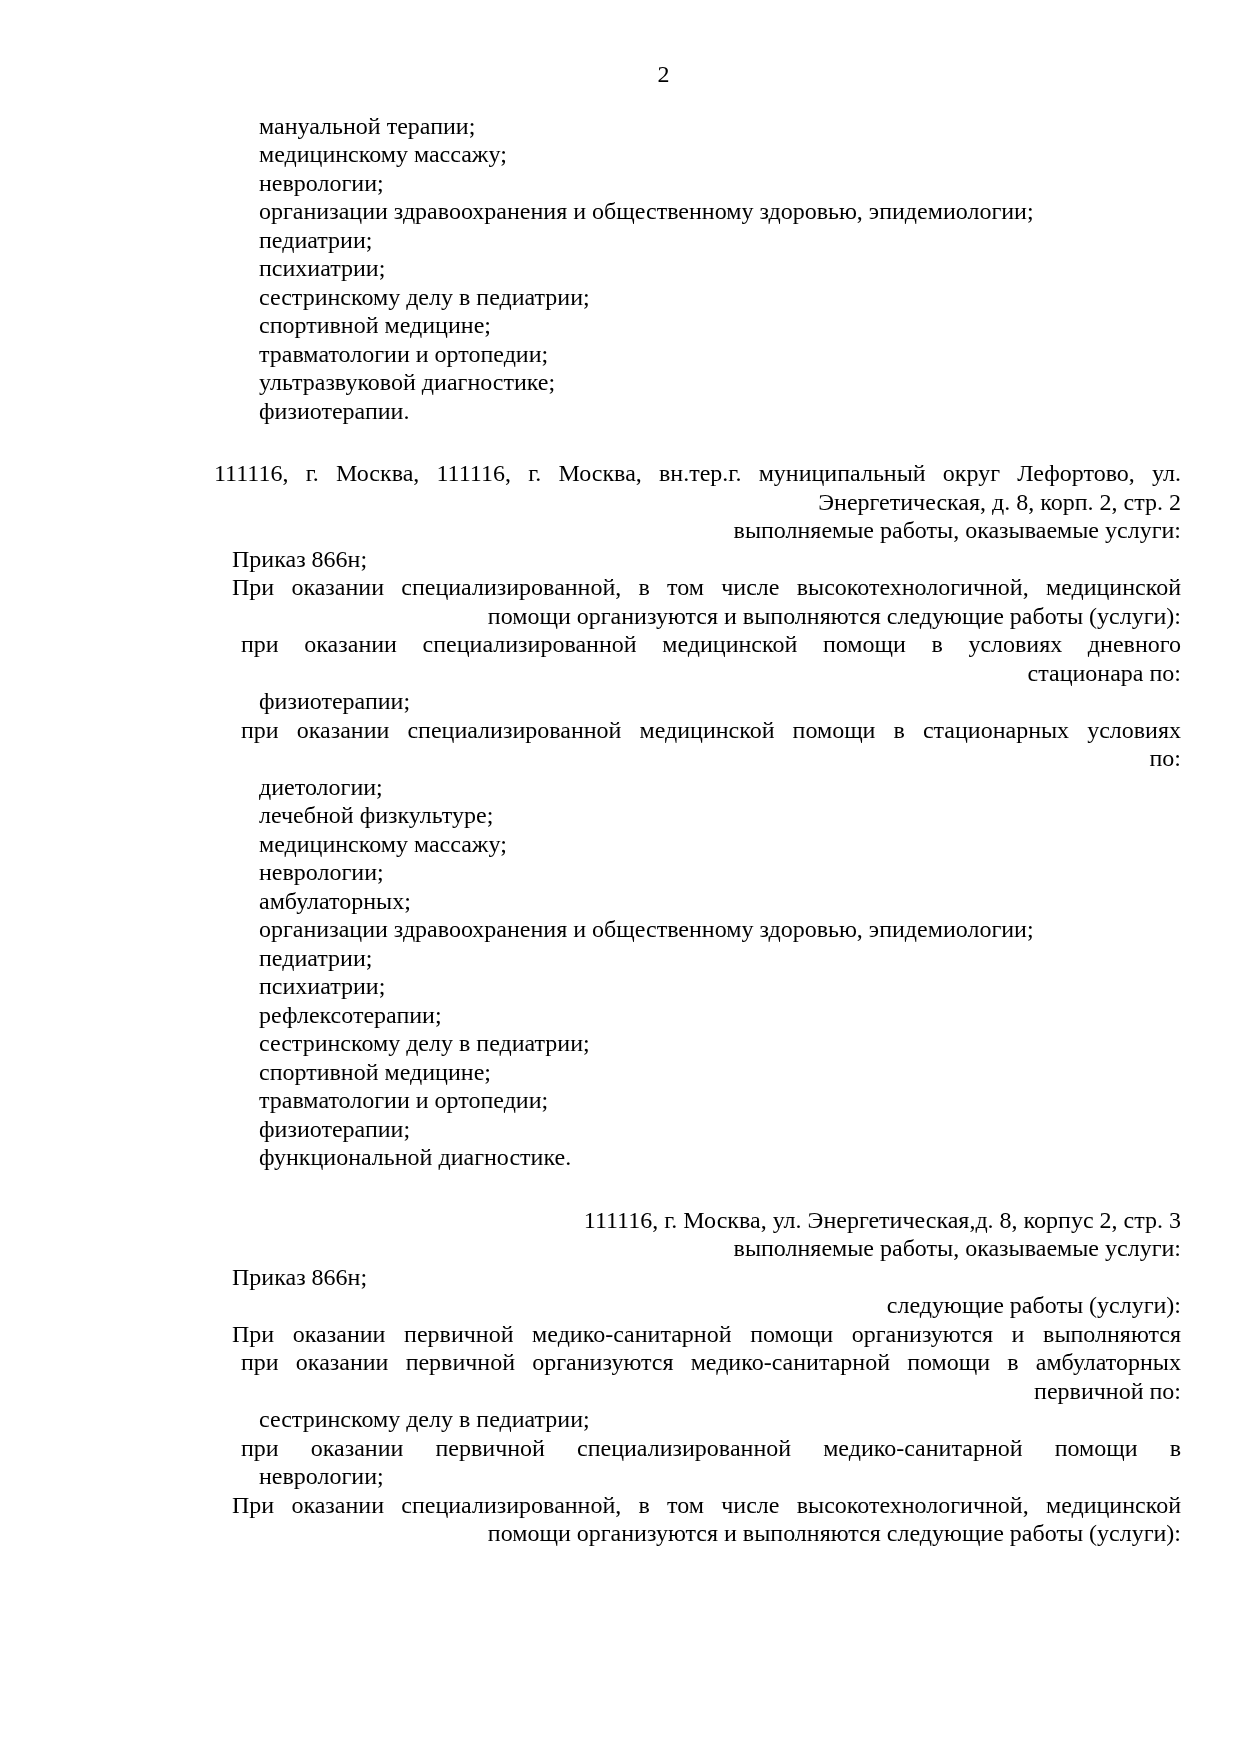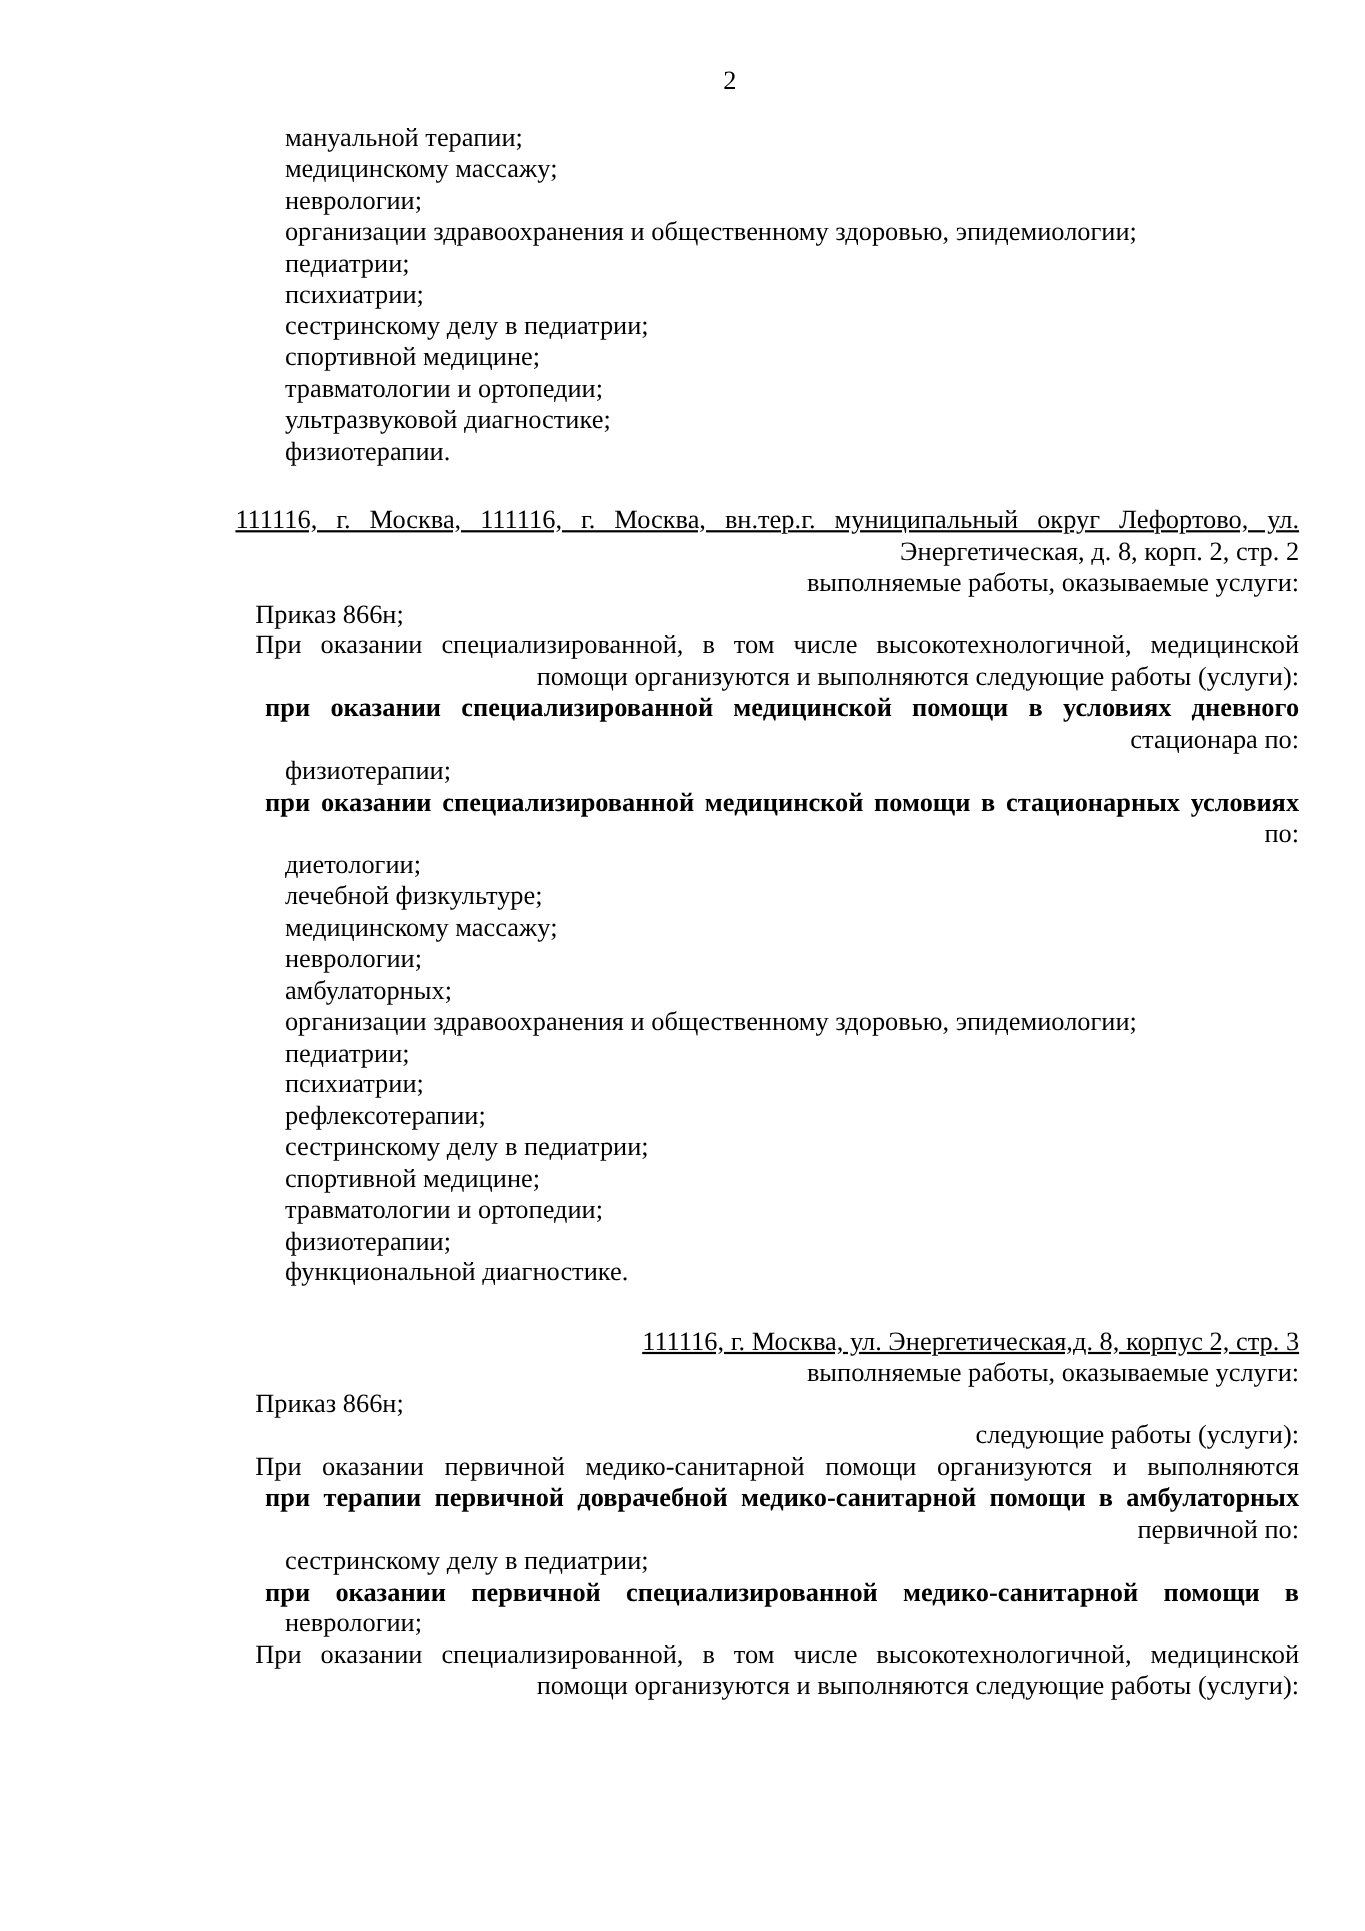--- a/index.html
+++ b/index.html
@@ -33,23 +33,23 @@
   .line {
     white-space: nowrap;
   }
   .line.fill {
     white-space: normal;
     text-align: justify;
     text-align-last: justify;
   }
   .indent-0 { margin-left: 0; text-align: right; }
   .indent-1 { margin-left: 18px; }
-  .indent-2 { margin-left: 27px; font-weight: bold; }
+  .indent-2 { margin-left: 27px; }
   .indent-3 { margin-left: 45px; }
-  .gap { margin-top: 34px; text-decoration: underline; }
+  .gap { margin-top: 34px; }
 </style>
 </head>
 <body>
 
 <div class="page">
   <div class="content">
     <div class="page-number">2</div>
     <div id="lines-container">
         <div class="line indent-3">мануальной терапии;</div>
         <div class="line indent-3">медицинскому массажу;</div>
@@ -85,21 +85,21 @@
         <div class="line indent-3">сестринскому делу в педиатрии;</div>
         <div class="line indent-3">спортивной медицине;</div>
         <div class="line indent-3">травматологии и ортопедии;</div>
         <div class="line indent-3">физиотерапии;</div>
         <div class="line indent-3">функциональной диагностике.</div>
         <div class="line indent-0 gap">111116, г. Москва, ул. Энергетическая,д. 8, корпус 2, стр. 3</div>
         <div class="line indent-0">выполняемые работы, оказываемые услуги:</div>
         <div class="line indent-1">Приказ 866н;</div>
         <div class="line indent-0">следующие работы (услуги):</div>
         <div class="line indent-1 fill">При оказании первичной медико-санитарной помощи организуются и выполняются</div>
-        <div class="line indent-2 fill">при терапии первичной доврачебной медико-санитарной помощи в амбулаторных</div>
+        <div class="line indent-2 fill">при оказании первичной организуются медико-санитарной помощи в амбулаторных</div>
         <div class="line indent-0">первичной по:</div>
         <div class="line indent-3">сестринскому делу в педиатрии;</div>
         <div class="line indent-2 fill">при оказании первичной специализированной медико-санитарной помощи в</div>
         <div class="line indent-3">неврологии;</div>
         <div class="line indent-1 fill">При оказании специализированной, в том числе высокотехнологичной, медицинской</div>
         <div class="line indent-0">помощи организуются и выполняются следующие работы (услуги):</div>
       </div>
   </div>
 </div>
 

